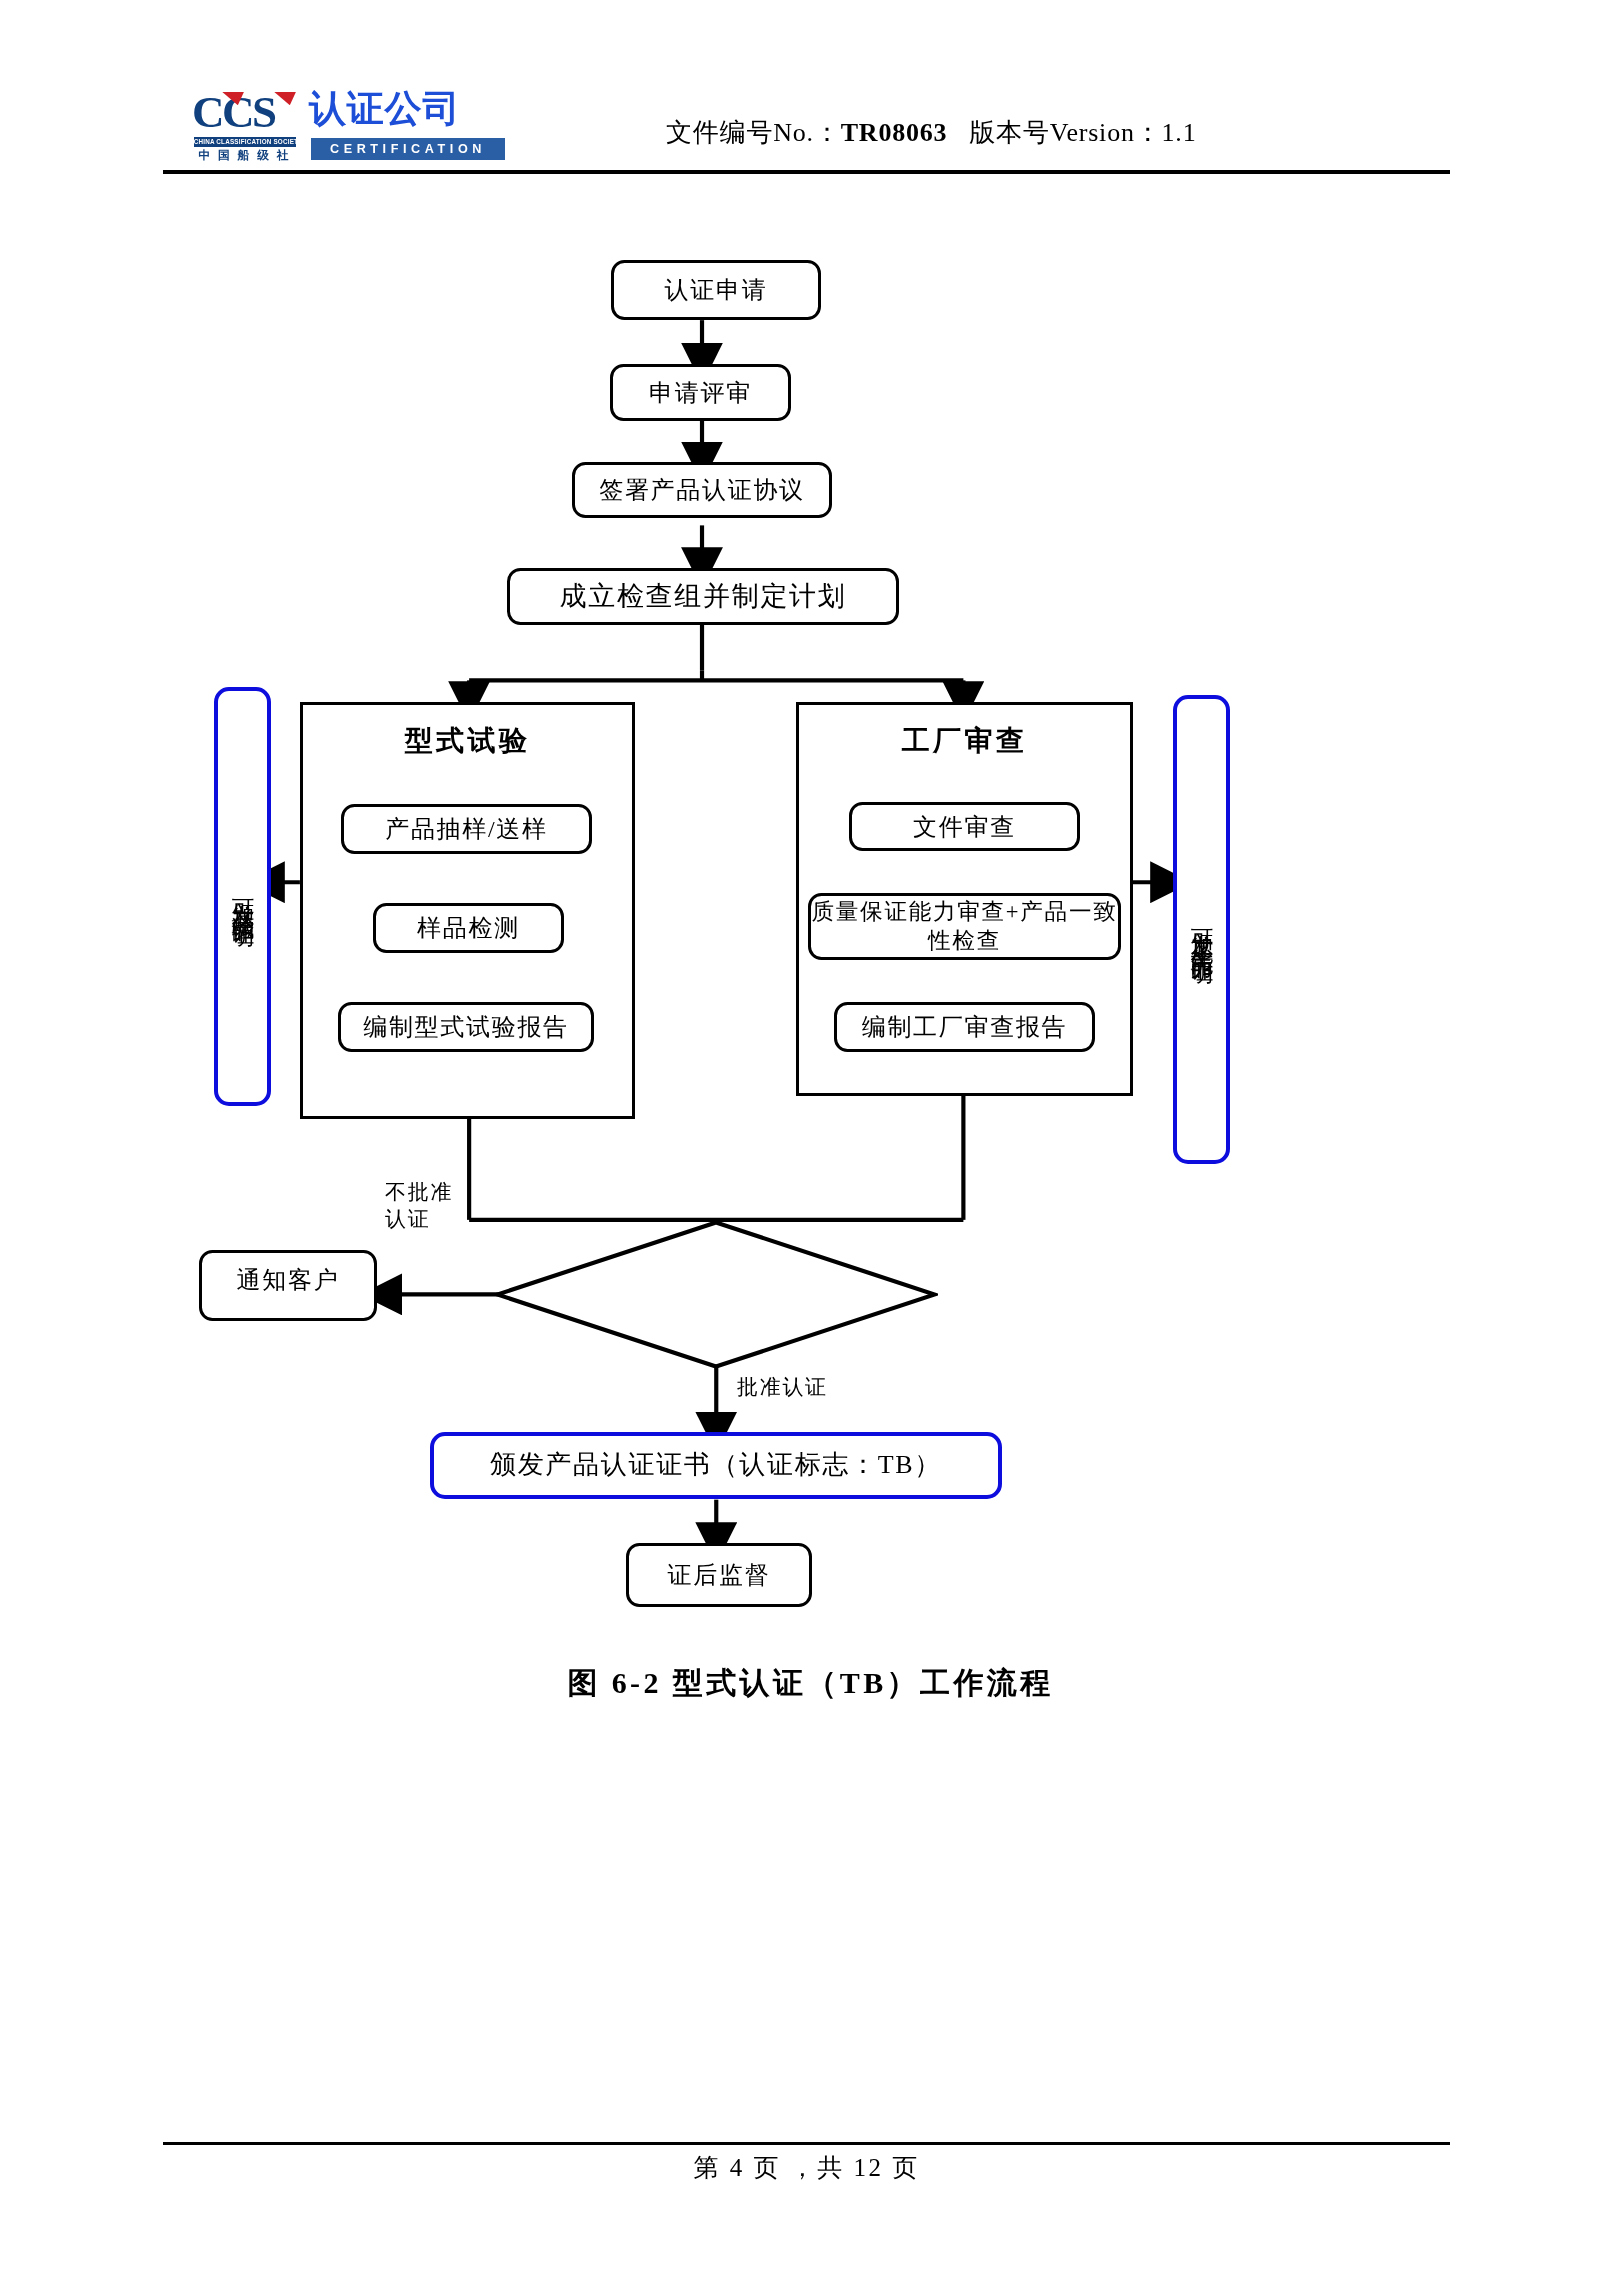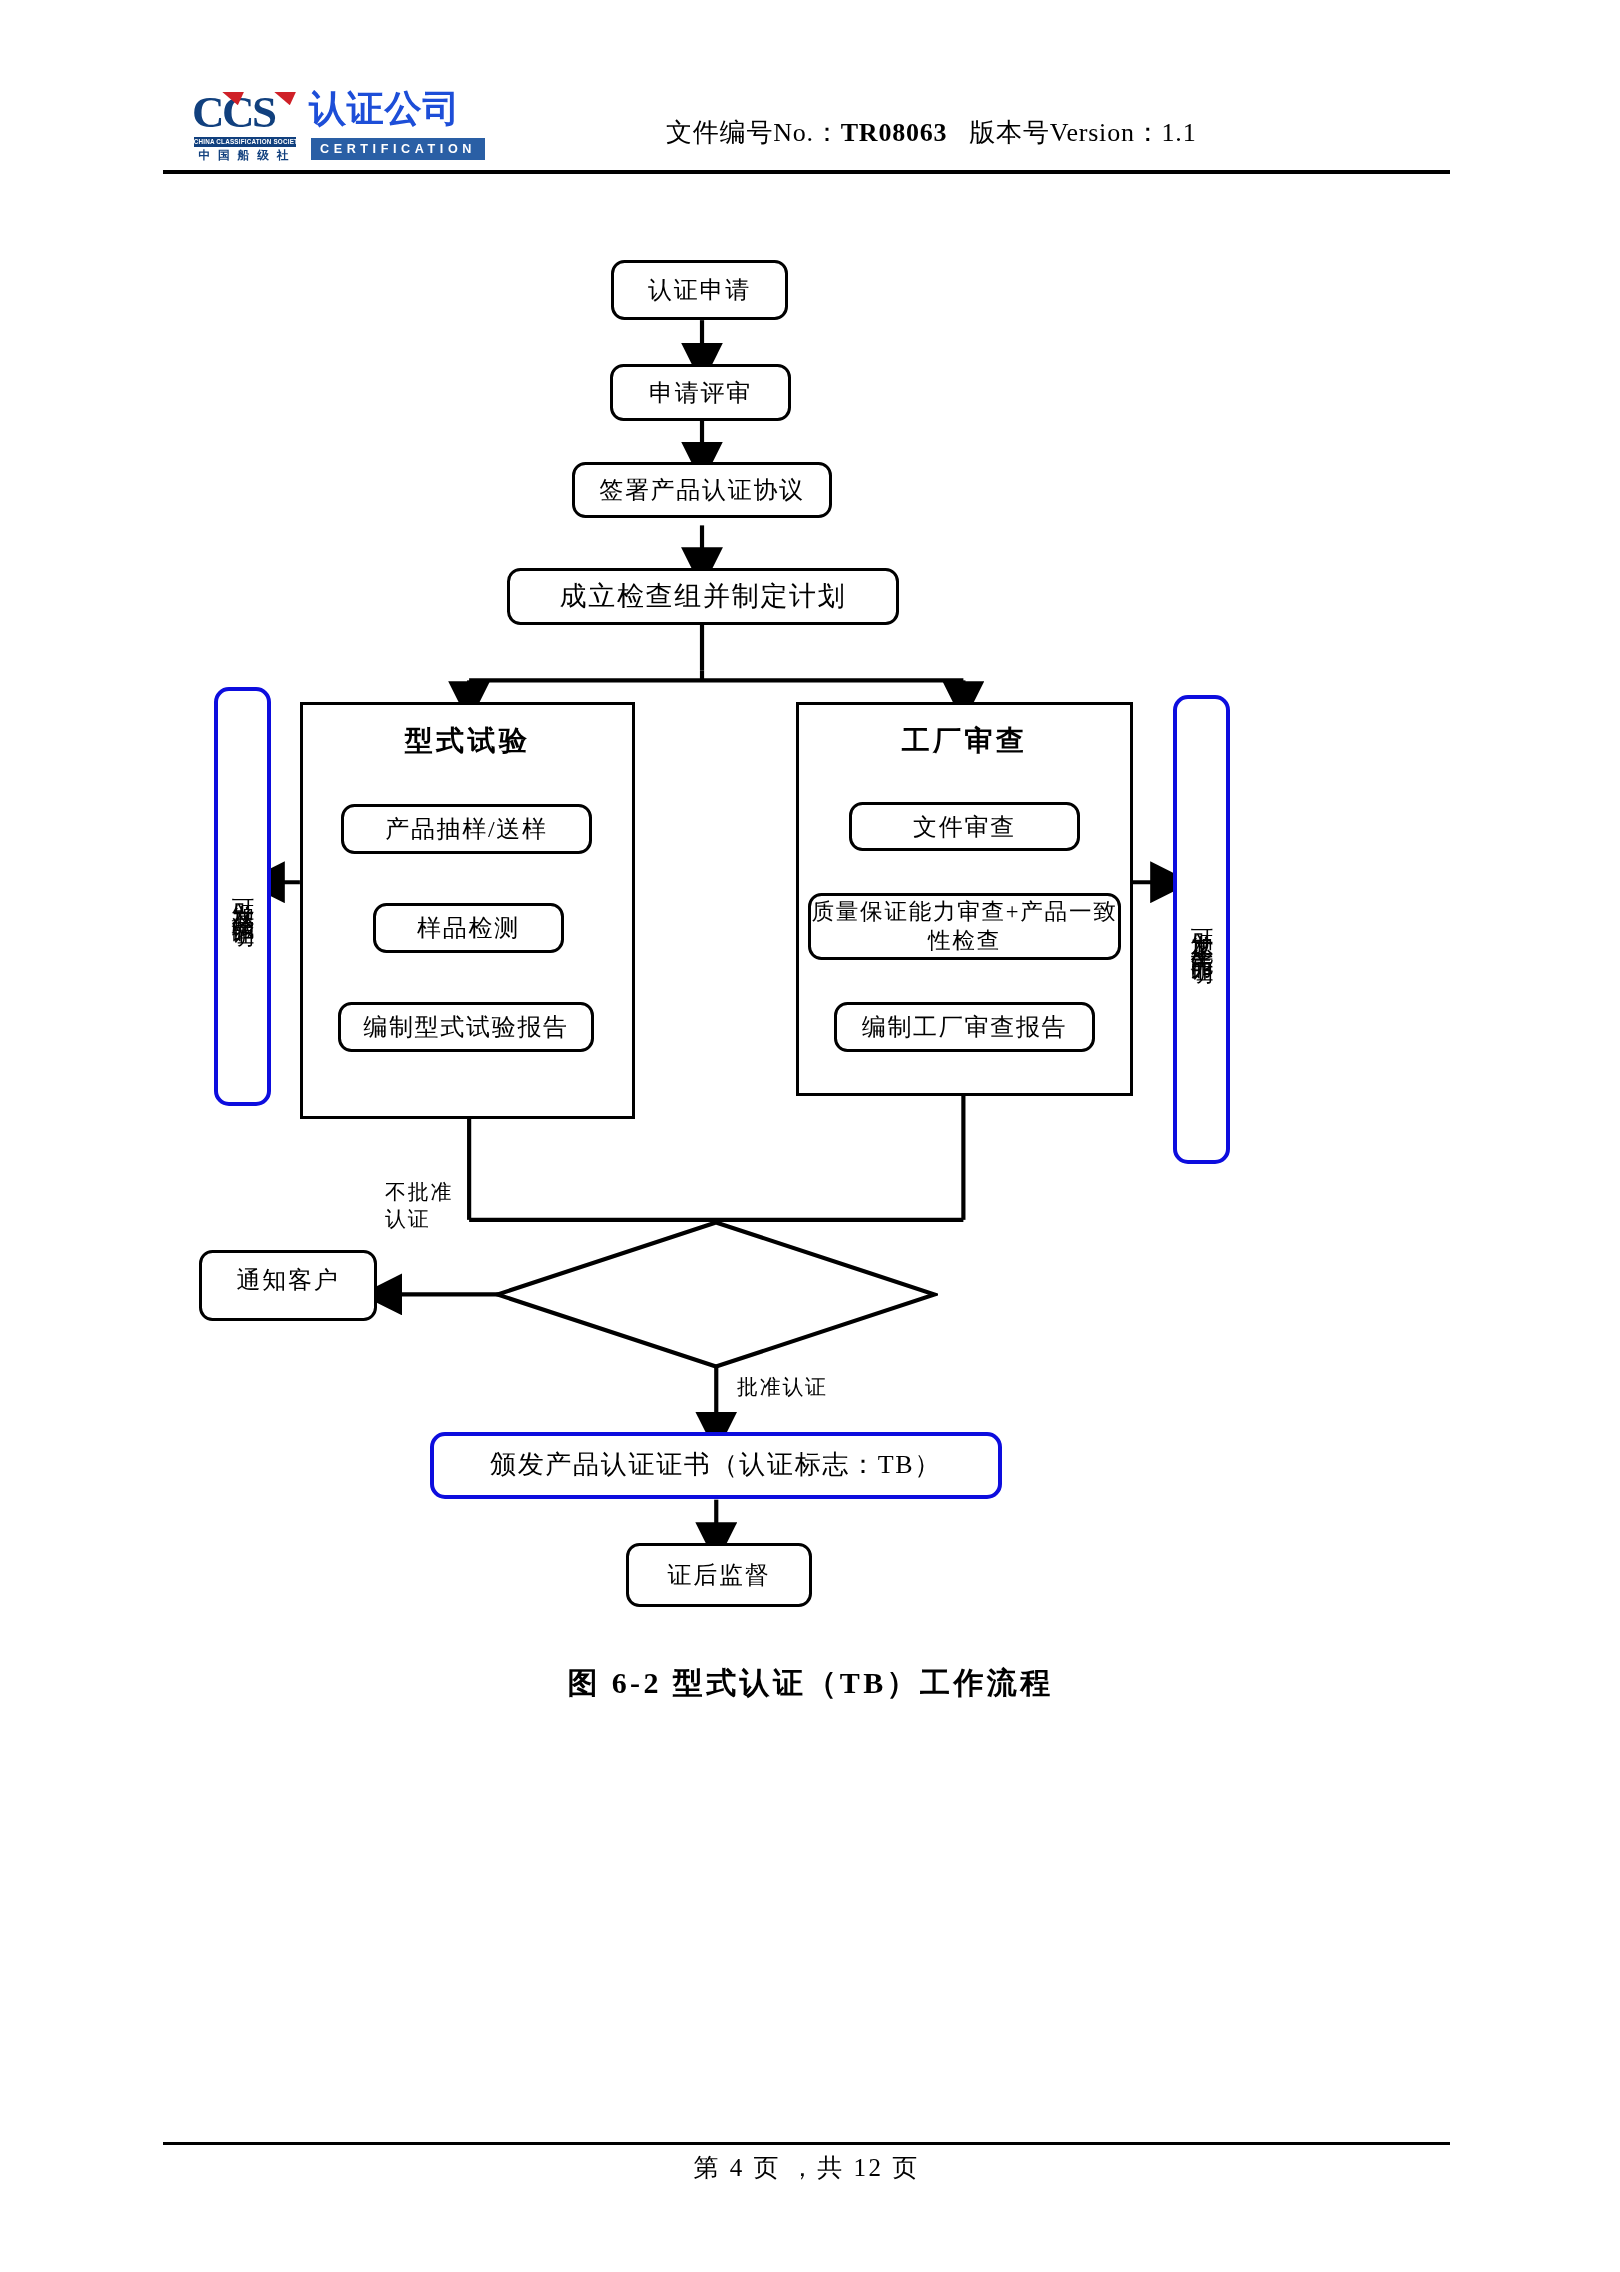--- a/index.html
+++ b/index.html
@@ -32,21 +32,21 @@
   .logo-cn{
     position:absolute;left:1.7px;top:61px;width:102px;
     font-size:11.7px;color:#11407e;font-weight:bold;letter-spacing:2.5px;
     text-align:center;line-height:13.4px;
   }
   .logo-rz{
     position:absolute;left:117px;top:1.7px;font-size:37px;font-weight:bold;
     color:#1d4ed8;letter-spacing:0.8px;line-height:1;
   }
   .logo-cert{
-    position:absolute;left:119px;top:50px;width:174px;height:22px;
+    position:absolute;left:119px;top:50px;width:194px;height:22px;
     background:#2a5fa5;color:#fff;font-size:12.6px;font-weight:bold;
     letter-spacing:4.6px;text-align:center;line-height:22px;
     font-family:"Liberation Sans",sans-serif;white-space:nowrap;overflow:hidden;
   }
   .doc-meta{
     position:absolute;left:503px;top:35px;width:779px;
     font-size:26px;white-space:nowrap;letter-spacing:0.8px;
   }
   .doc-meta b{font-weight:bold;}
   .header-rule{
@@ -158,21 +158,21 @@
         <line x1="855" y1="1456" x2="855" y2="1520" marker-end="url(#ah)"></line>
 
         <line x1="610" y1="1545" x2="455" y2="1545" marker-end="url(#ah)"></line>
 
         <line x1="855" y1="1620" x2="855" y2="1710" marker-end="url(#ah)"></line>
 
         <line x1="855" y1="1790" x2="855" y2="1842" marker-end="url(#ah)"></line>
       </g>
     </svg>
 
-    <div class="node" style="left:611px;top:260px;width:177px;height:60px;">认证申请</div>
+    <div class="node" style="left:611px;top:260px;width:210px;height:60px;">认证申请</div>
 
     <div class="node" style="left:610px;top:364px;width:181px;height:57px;">申请评审</div>
 
     <div class="node" style="left:572px;top:462px;width:260px;height:56px;">签署产品认证协议</div>
 
     <div class="node" style="left:507px;top:568px;width:392px;height:57px;font-size:27px;">成立检查组并制定计划</div>
 
     <div class="node blue vert" style="left:214px;top:687px;width:57px;height:419px;">可颁发产品试验证明</div>
 
     <div class="node blue vert" style="left:1173px;top:695px;width:57px;height:469px;">可颁发工厂生产能力证明</div>

